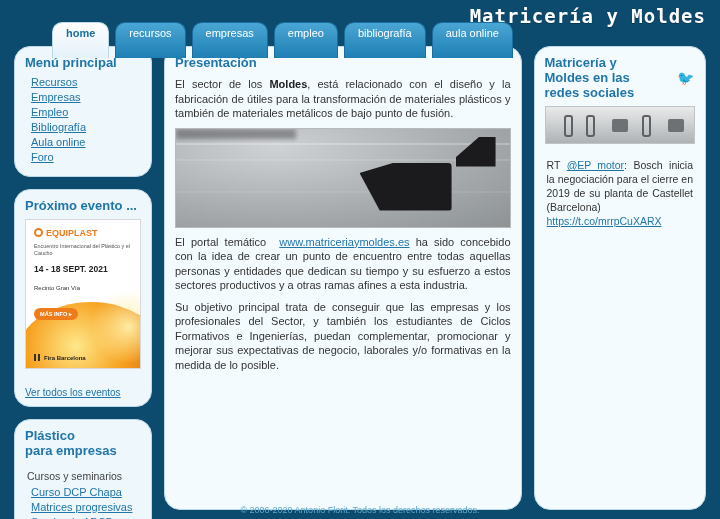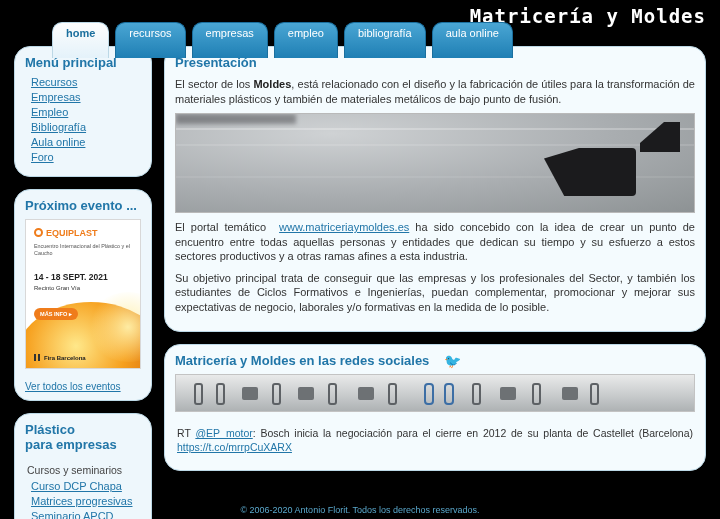--- a/index.html
+++ b/index.html
@@ -11,21 +11,21 @@
   body {
     font-family: "Liberation Sans", sans-serif;
     background: #9fd9ef;
     font-size: 11px;
     color: #333;
   }
   
   #page {
     width: 720px; height: 519px;
     position: relative;
-    background: #000000;
+    background: #0c4a6e;
   }
   #header {
     height: 36px;
     position: relative;
   }
   #site-title {
     position: absolute;
     right: 14px; top: 5px;
     font-family: "DejaVu Sans Mono", monospace;
     font-size: 19px;
@@ -75,22 +75,22 @@
   #sidebar {
     width: 138px;
     flex: 0 0 138px;
     display: flex;
     flex-direction: column;
     gap: 12px;
   }
   #main {
     flex: 1 1 auto;
     display: flex;
-    flex-direction: column;
     gap: 12px;
+    justify-content: space-between;
   }
   .panel {
     background: #eef7fc;
     border: 1px solid #bcd8e6;
     border-radius: 16px;
     padding: 8px 10px 10px 10px;
   }
   .panel-white {
     background: #f4fbfe;
   }
@@ -157,21 +157,21 @@
   .poster-sub {
     position: absolute;
     left: 8px; top: 23px;
     width: 100px;
     font-size: 5.4px;
     line-height: 7px;
     color: #555;
   }
   .poster-dates {
     position: absolute;
-    left: 8px; top: 52px;
+    left: 8px; top: 44px;
     font-size: 8.5px;
     font-weight: bold;
     color: #222;
   }
   .poster-place {
     position: absolute;
     left: 8px; top: 64px;
     font-size: 6px;
     color: #333;
     line-height: 8px;
@@ -197,21 +197,21 @@
   .poster-fira .bars {
     display: inline-block;
     width: 8px; height: 7px;
     background:
       linear-gradient(90deg, #333 0 2px, transparent 2px 4px, #333 4px 6px, transparent 6px 8px);
     vertical-align: -1px;
     margin-right: 2px;
   }
   .see-all {
     display: block;
-    margin-top: 12px;
+    margin-top: 18px;
     font-size: 10px;
     color: #2176a8;
     text-decoration: underline;
     cursor: pointer;
   }
   
   #main p {
     margin: 7px 0;
     font-size: 11px;
     line-height: 14.5px;
@@ -426,21 +426,21 @@
           <div class="blue" style="left:268px"></div>
           <div class="coil" style="left:296px"></div>
           <div class="slot" style="left:324px"></div>
           <div class="coil" style="left:356px"></div>
           <div class="slot" style="left:386px"></div>
           <div class="coil" style="left:414px"></div>
         </div>
 
         <div class="tweets">
           <div class="tweet spread">
-            <span>RT </span><a class="handle">@EP_motor</a><span>:  Bosch  inicia  la  negociación  para  el  cierre  en  2012  de  su  planta  de  Castellet  (Barcelona) </span><a>https://t.co/mrrpCuXARX</a>
+            <span>RT </span><a class="handle">@EP_motor</a><span>:  Bosch  inicia  la  negociación  para  el  cierre  en  2019  de  su  planta  de  Castellet  (Barcelona) </span><a>https://t.co/mrrpCuXARX</a>
           </div>
 
         </div>
       </div>
 
     </div>
   </div>
 
   <div id="footer">© 2006-2020 Antonio Florit. Todos los derechos reservados.</div>
 </div>

